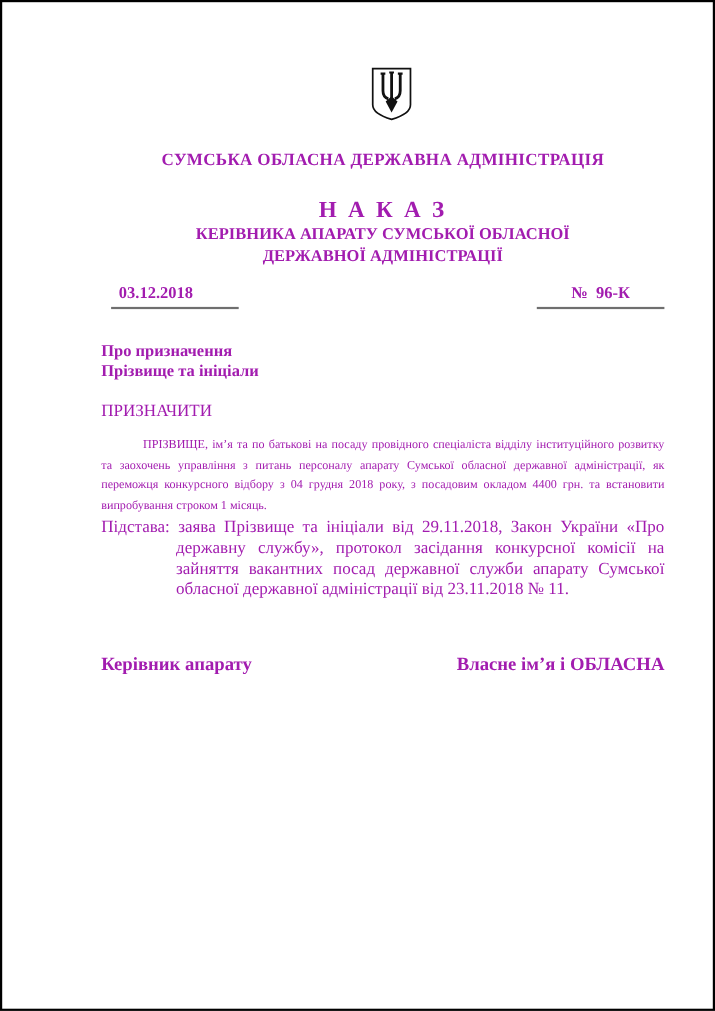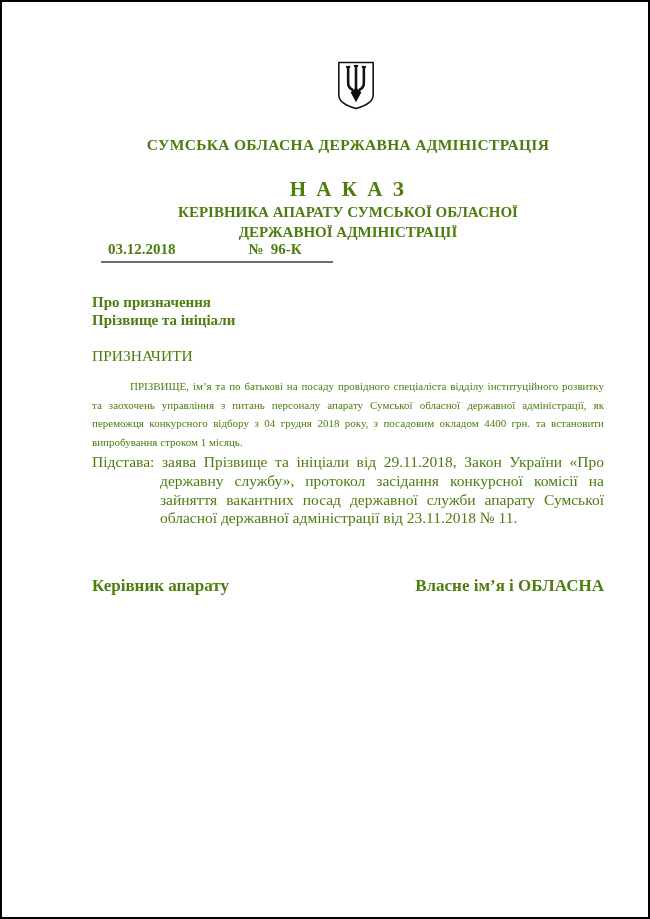--- a/index.html
+++ b/index.html
@@ -8,21 +8,21 @@
     background: #ffffff;
   }
   .page {
     position: relative;
     width: 650px;
     height: 919px;
     box-sizing: border-box;
     border: 2px solid #000000;
     background: #ffffff;
     font-family: "Liberation Serif", "DejaVu Serif", serif;
-    color: #4d7c0f;
+    color: #a21caf;
     overflow: hidden;
   }
   .content {
     padding: 0 44px 0 90px;
   }
   .emblem-wrap {
     margin-top: 58px;
     text-align: center;
   }
   .emblem-wrap svg {
@@ -46,22 +46,23 @@
     line-height: 24px;
   }
   .issuer {
     margin-top: 2px;
     text-align: center;
     font-weight: bold;
     font-size: 15px;
     line-height: 18px;
   }
   .meta-row {
-    margin-top: 0;
+    margin-top: 17px;
     display: flex;
+    justify-content: space-between;
     align-items: flex-end;
     font-weight: bold;
     font-size: 15px;
   }
   .date-cell {
     margin-left: 9px;
     width: 109px;
     border-bottom: 2px solid #6f6f6f;
     padding: 0 0 3px 7px;
     white-space: pre;

